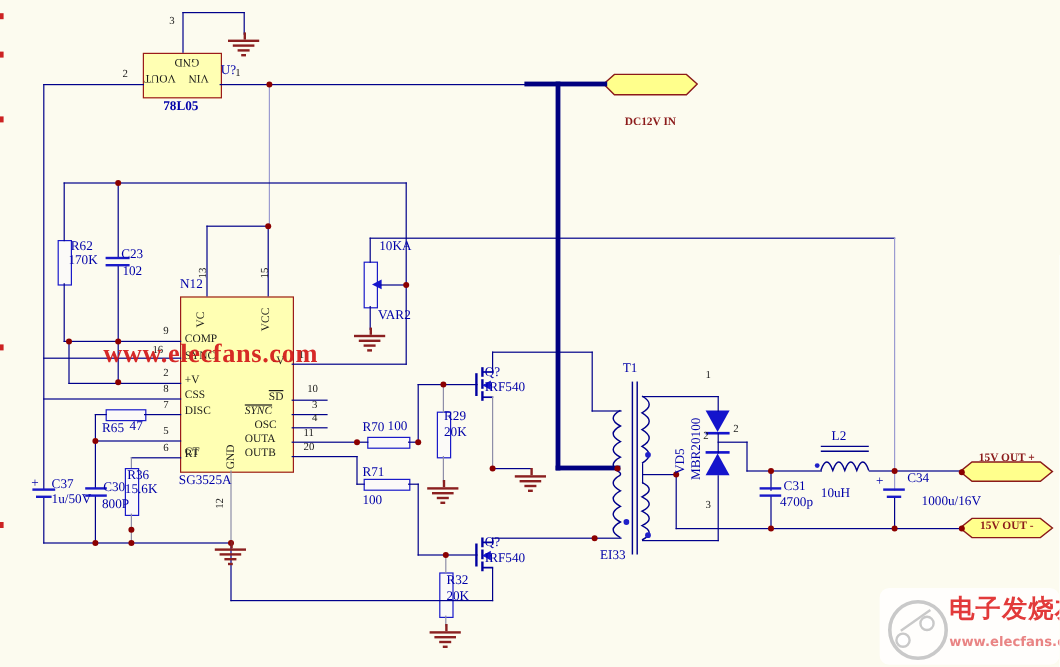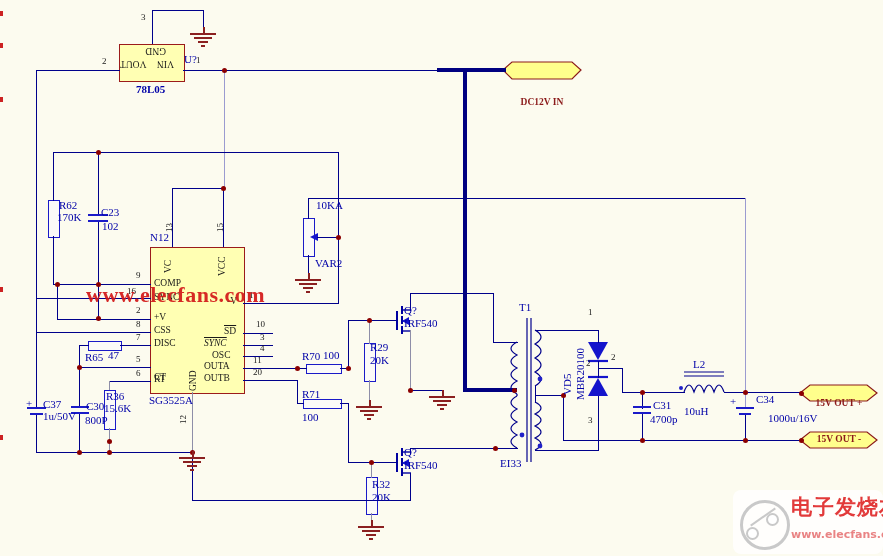--- a/index.html
+++ b/index.html
@@ -344,18 +344,18 @@
     <div class="lab pu" style="left: 586px; top: 359px;">2</div>
     <div class="lab pu" style="left: 611px; top: 353px;">2</div>
     <div class="lab pu" style="left: 588px; top: 416px;">3</div>
     <div class="lab rv" style="left: 653px; top: 399px;">C31</div>
     <div class="lab rv" style="left: 650px; top: 413px;">4700p</div>
     <div class="lab rv" style="left: 693px; top: 358px;">L2</div>
     <div class="lab rv" style="left: 684px; top: 405px;">10uH</div>
     <div class="lab rv" style="left: 730px; top: 395px;">+</div>
     <div class="lab rv" style="left: 756px; top: 393px;">C34</div>
     <div class="lab rv" style="left: 768px; top: 412px;">1000u/16V</div>
-    <div class="lab fl" style="left: 804px; top: 398px; width: 70px;">15V OUT +</div>
+    <div class="lab fl" style="left: 804px; top: 377px; width: 70px;">15V OUT +</div>
     <div class="lab fl" style="left: 804px; top: 434px; width: 70px;">15V OUT -</div>
     <div class="lab wm" style="left: 86px; top: 283px;">www.elecfans.com</div>
     <div class="lab lg1" style="left: 791px; top: 496px;">电子发烧友</div>
     <div class="lab lg2" style="left: 791px; top: 529px;">www.elecfans.com</div>
   </div>
 
 </body></html>

